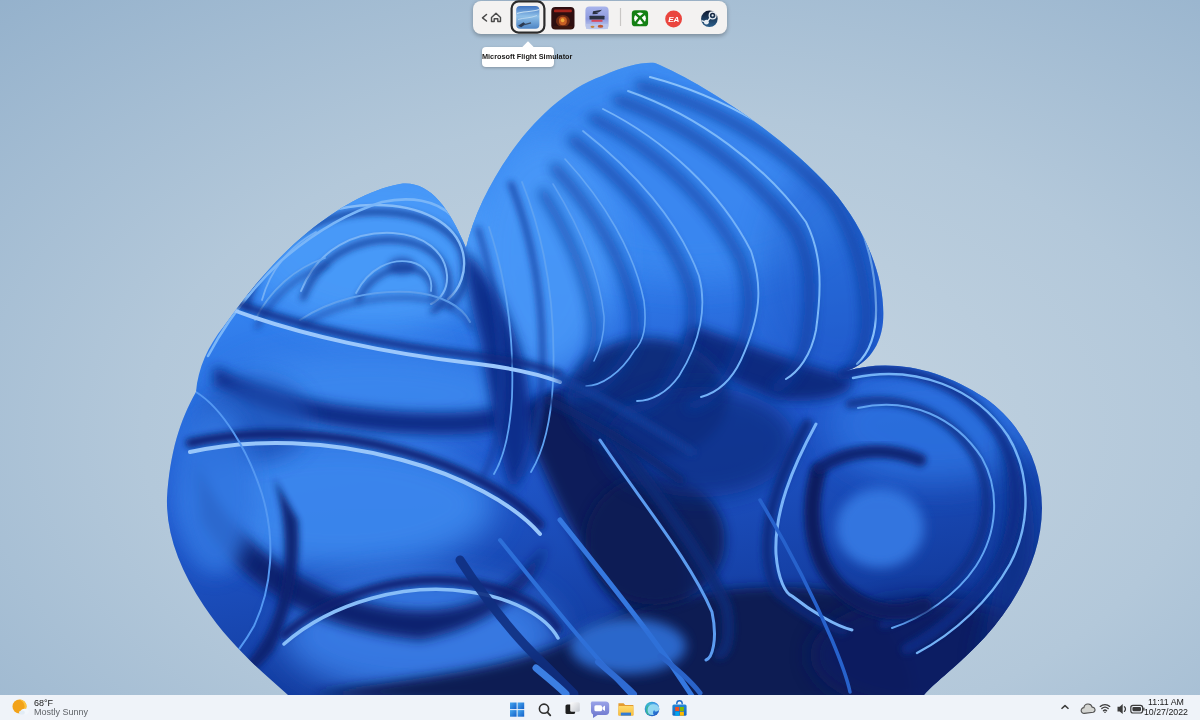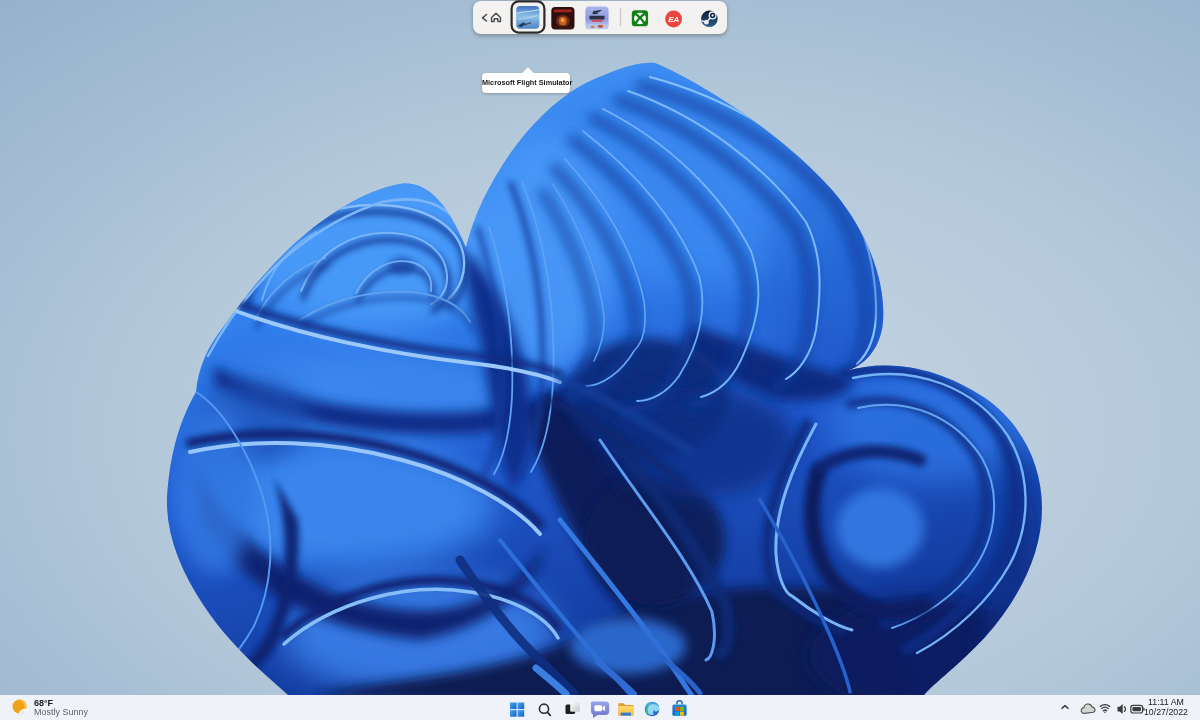--- a/index.html
+++ b/index.html
@@ -2,30 +2,30 @@
 <html><head>
 <meta charset="utf-8">
 <style>
   html,body{margin:0;padding:0;width:1200px;height:720px;overflow:hidden;
     font-family:"Liberation Sans",sans-serif;}
   #stage{position:relative;width:1200px;height:720px;overflow:hidden;background:#5eead4;}
   #wall{position:absolute;left:0;top:0;z-index:0;}
   #gbar{position:absolute;left:473px;top:1px;width:254px;height:33px;
     background:#f3f2f1;border-radius:8px;z-index:5;
     box-shadow:0 1.5px 4px rgba(0,0,0,.28);}
-  #tooltip{position:absolute;left:482px;top:47px;width:88px;height:20px;
+  #tooltip{position:absolute;left:482px;top:47px;width:72px;height:20px;
     background:#fff;border-radius:4px;z-index:5;box-shadow:0 1px 3px rgba(0,0,0,.25);
-    font-size:7.3px;color:#1b1a19;text-align:center;line-height:20px;font-weight:bold;white-space:nowrap;margin-top:26px;}
+    font-size:7.3px;color:#1b1a19;text-align:center;line-height:20px;font-weight:bold;white-space:nowrap;}
   #tooltip i{position:absolute;left:42px;top:-4px;width:8px;height:8px;
     background:#fff;transform:rotate(45deg);}
   #tooltip span{position:relative;letter-spacing:0px;}
   #taskbar{position:absolute;left:0;top:695px;width:1200px;height:25px;
     background:#eff3f9;z-index:6;}
   .ab{position:absolute;}
-  #wx-t1{left:34px;top:698px;font-size:9px;font-weight:bold;color:#1a1a1a;z-index:7;}
+  #wx-t1{left:34px;top:698px;font-size:9px;font-weight:normal;color:#1a1a1a;z-index:7;}
   #wx-t2{left:34px;top:707px;font-size:9px;color:#5f6368;z-index:7;}
   #clock{right:12px;top:698px;font-size:8.8px;color:#1a1a1a;text-align:center;line-height:9.6px;z-index:7;}
 </style>
 </head>
 <body>
 <div id="stage">
 <svg id="wall" width="1200" height="720" viewBox="0 0 1200 720">
 <defs>
 <radialGradient id="bg" cx="0.56" cy="0.60" r="0.98">
  <stop offset="0" stop-color="#c8d7e3"></stop>

